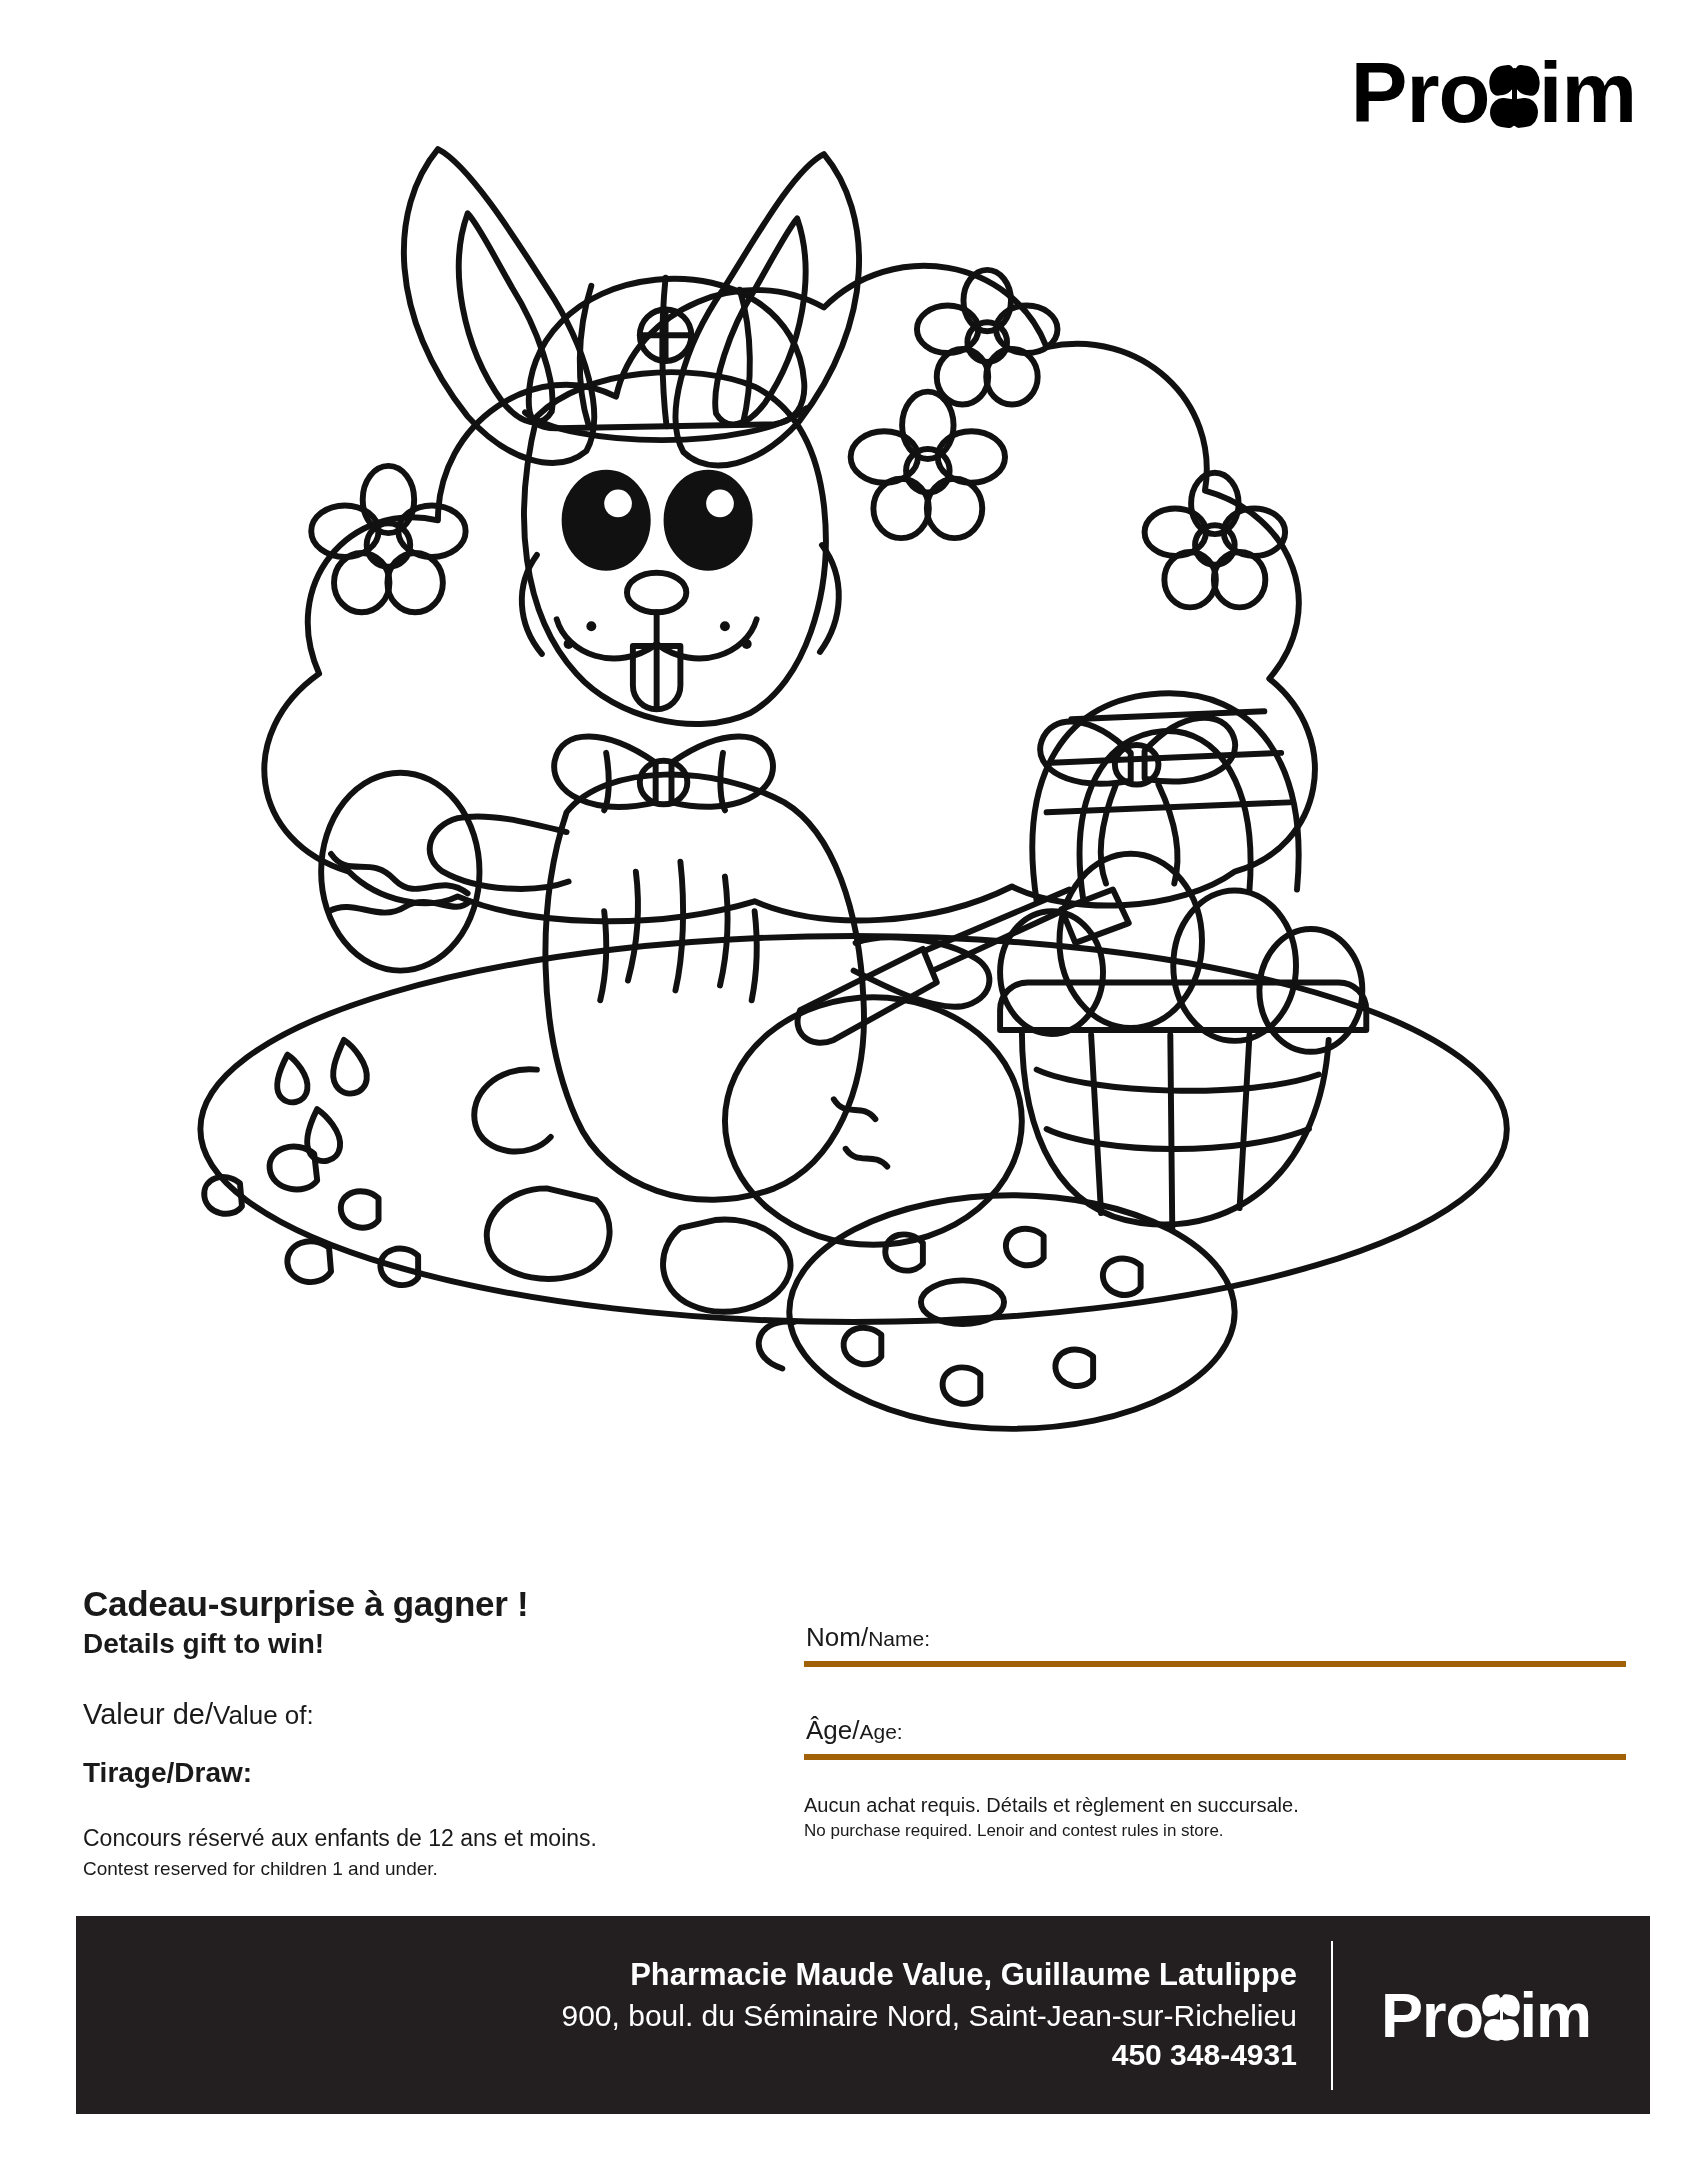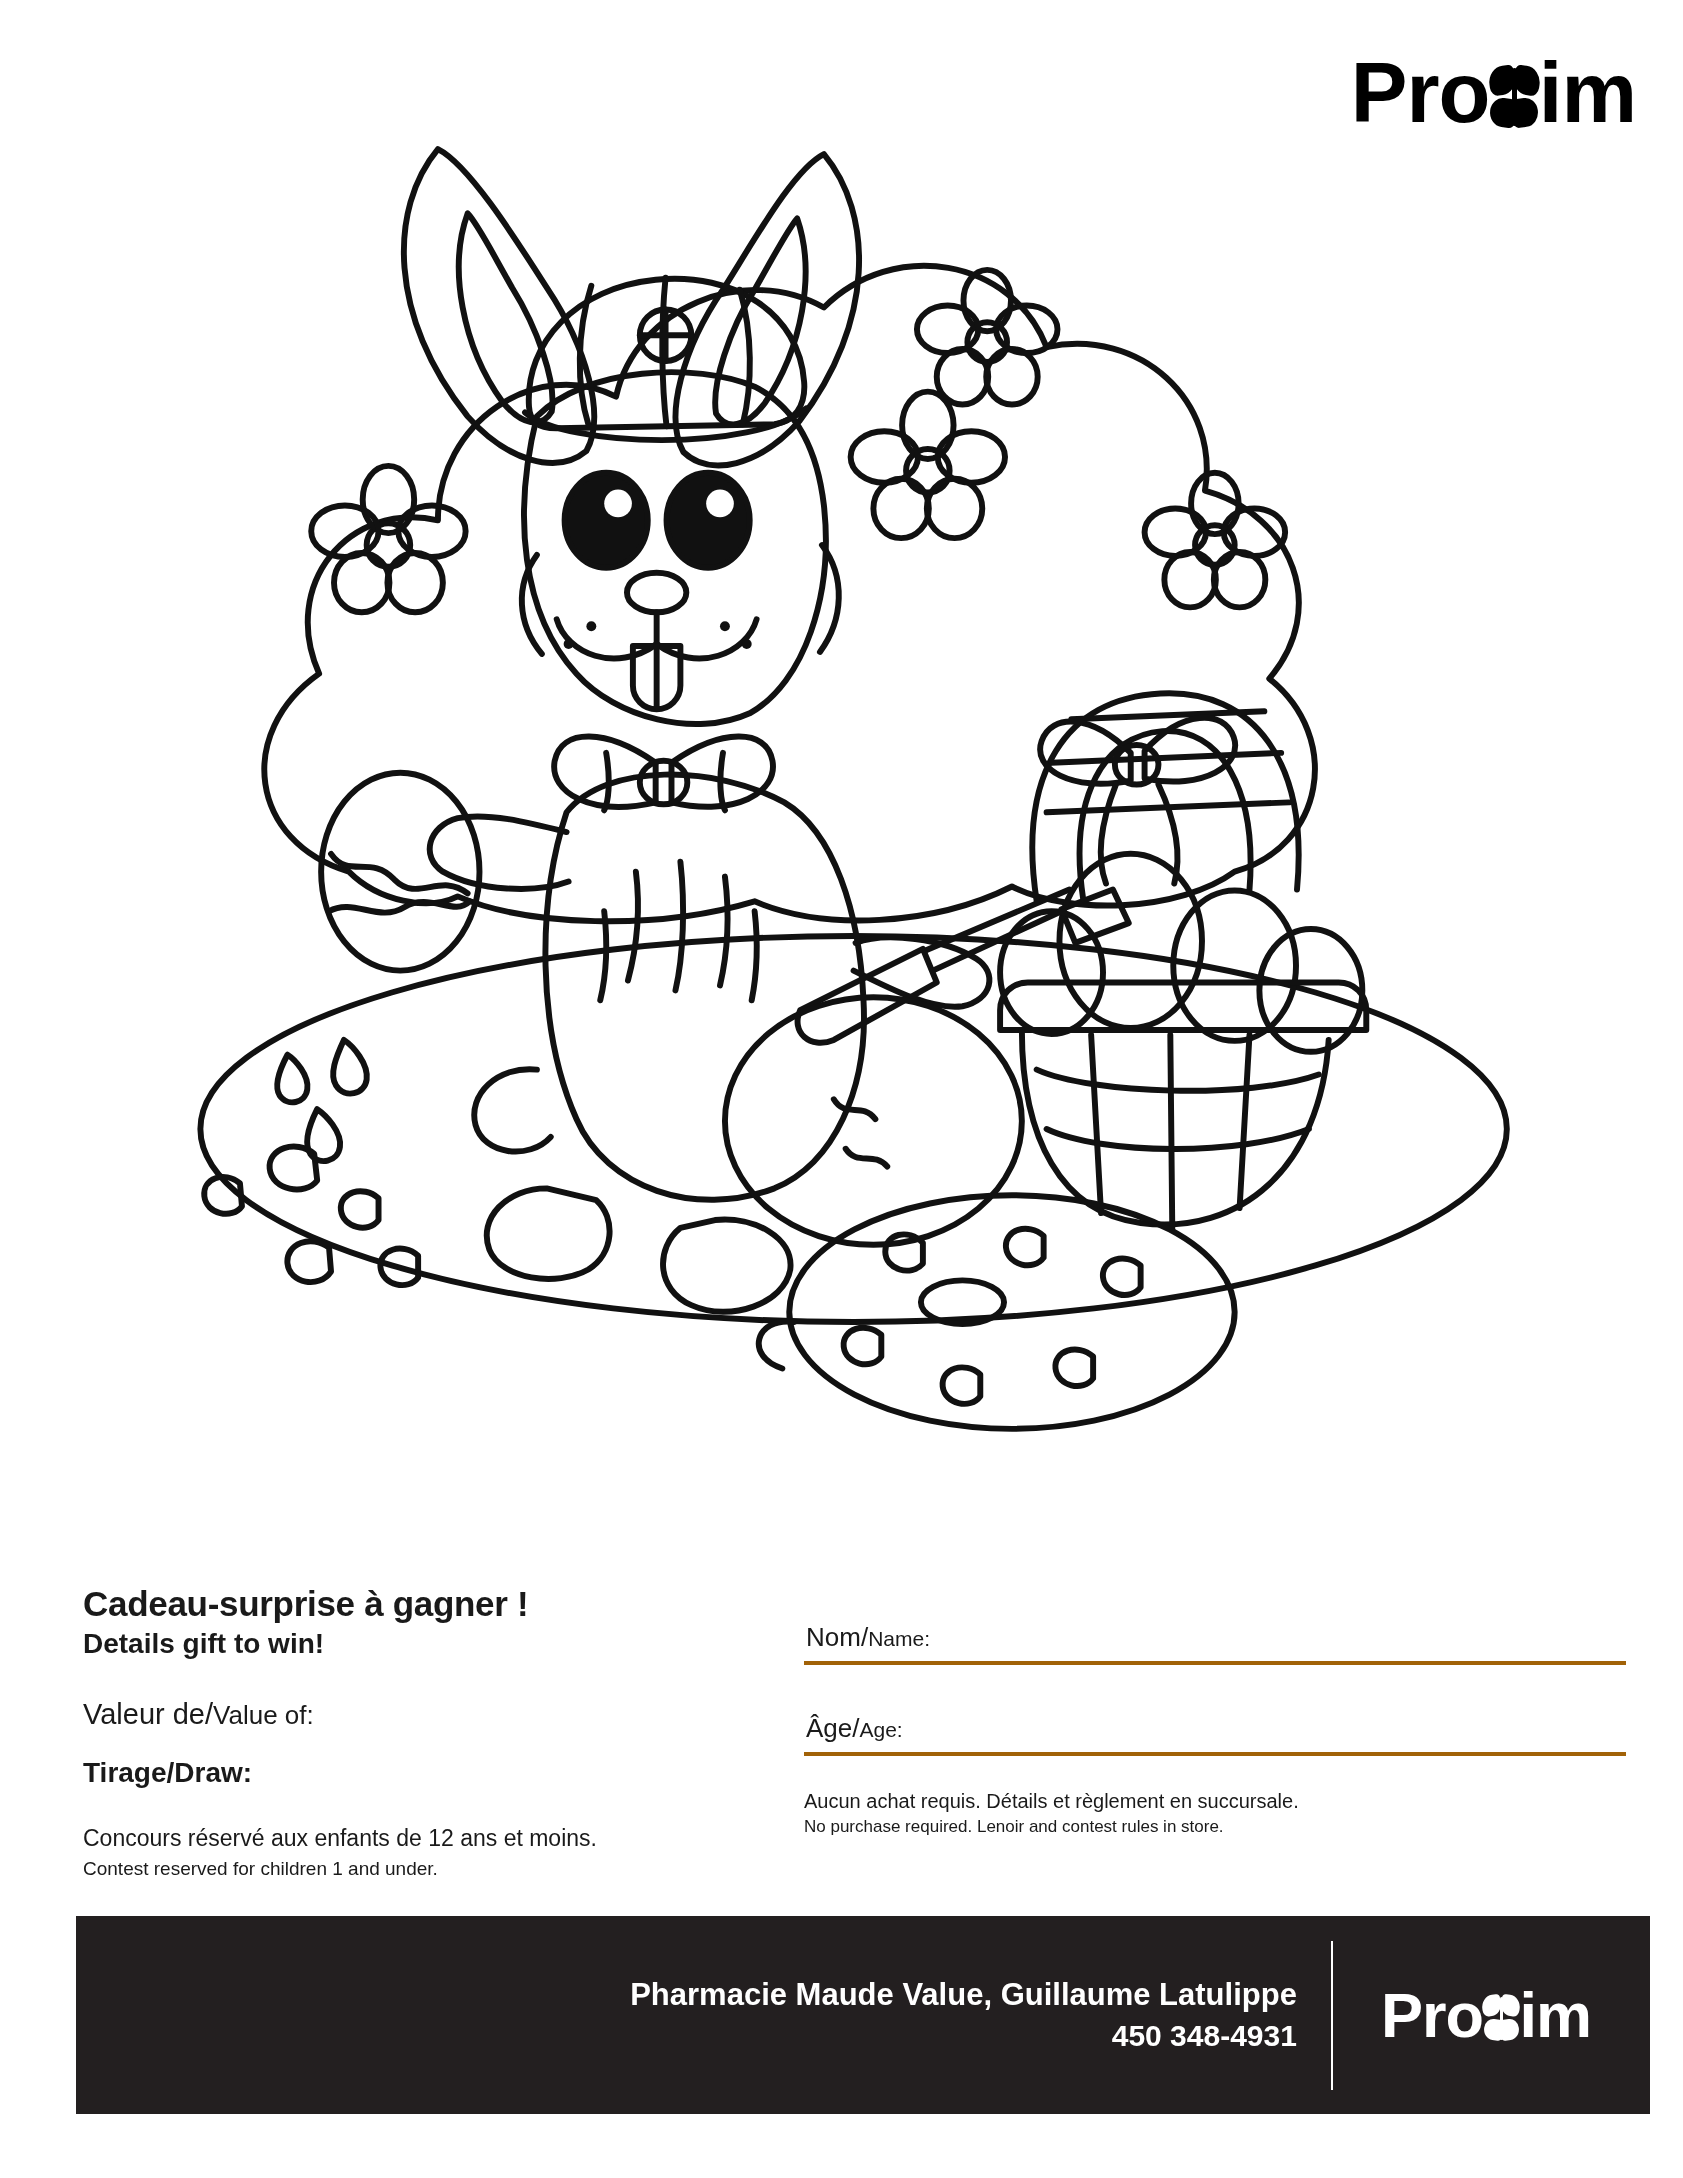--- a/index.html
+++ b/index.html
@@ -131,21 +131,21 @@
 
   .contest-right {
     position: absolute;
     left: 782px;
     top: 0;
     width: 822px;
   }
   .field {
     position: relative;
     height: 77px;
-    border-bottom: 4px solid #a16207;
+    border-bottom: 6px solid #a16207;
     margin-bottom: 10px;
   }
   .field-label {
     position: absolute;
     left: 2px;
     bottom: 8px;
     font-size: 26px;
     white-space: nowrap;
   }
   .field-label .en { font-size: 21px; }
@@ -466,20 +466,21 @@
         <div class="disclaimer-fr">Aucun achat requis. Détails et règlement en succursale.</div>
         <div class="disclaimer-en">No purchase required. Lenoir and contest rules  in store.</div>
       </div>
 
     </div>
   </div>
 
   <div class="footer">
     <div class="footer-text">
       <div class="footer-l1">Pharmacie Maude Value, Guillaume Latulippe</div>
+      <div class="footer-l3">900, boul. du Séminaire Nord, Saint-Jean-sur-Richelieu</div>
       <div class="footer-l4">450 348-4931</div>
     </div>
     <div class="footer-divider"></div>
     <div class="brand-logo footer-logo">
       <span>Pro</span><span class="logo-x"><span class="wing w1"></span><span class="wing w2"></span><span class="wing w3"></span><span class="wing w4"></span><span class="body"></span></span><span>im</span>
     </div>
   </div>
 
 </div>
 

